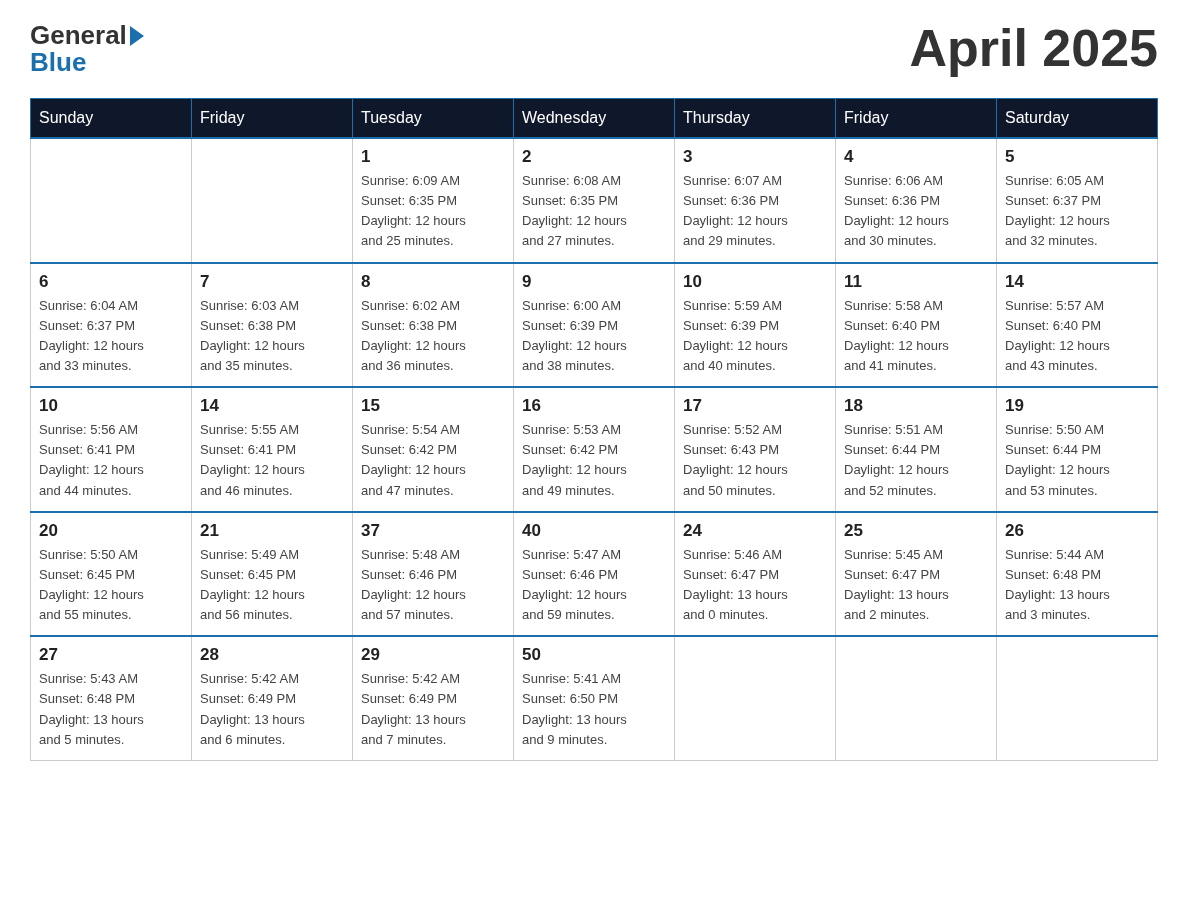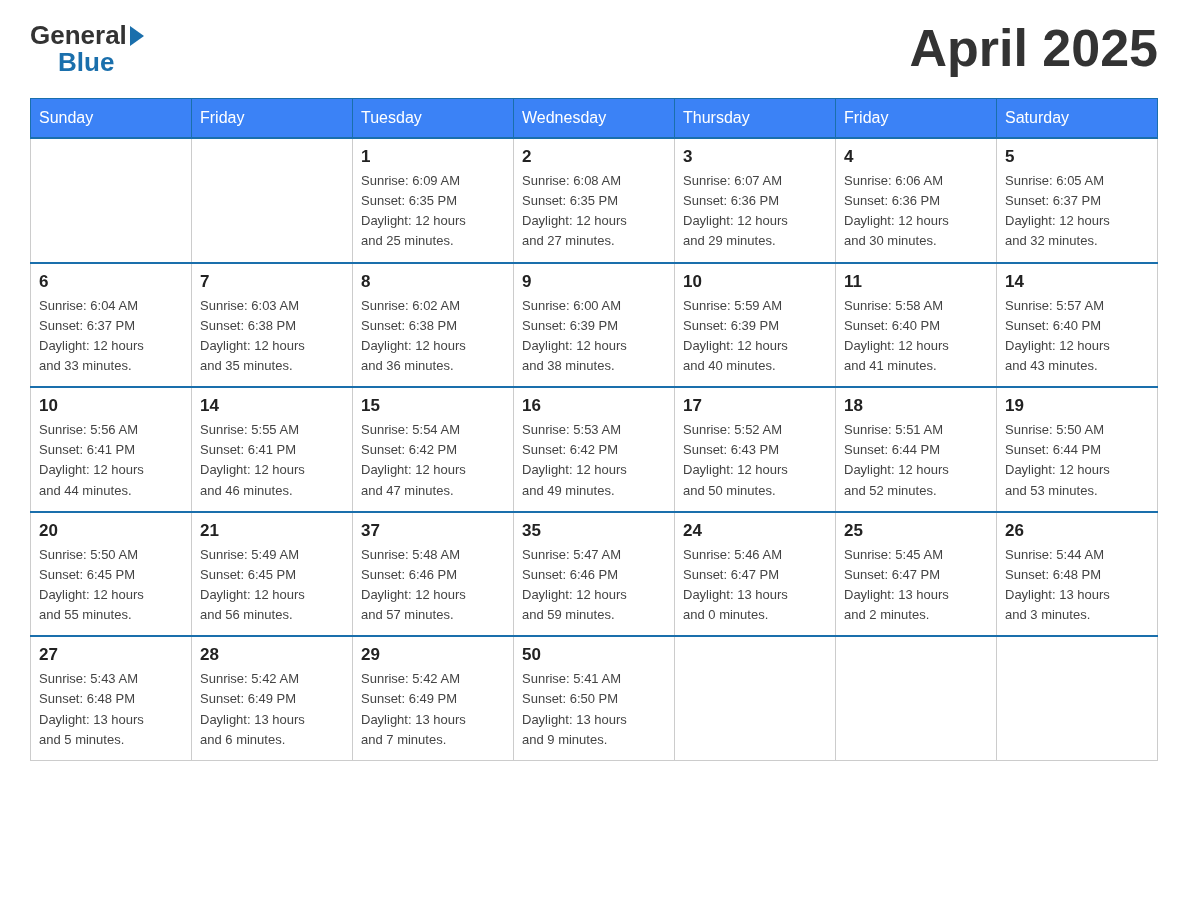--- a/index.html
+++ b/index.html
@@ -35,21 +35,20 @@
       display: inline-block;
       margin-left: 3px;
       margin-bottom: -2px;
     }
     .logo-text-blue {
       font-size: 26px;
       font-weight: bold;
       color: #1a6fac;
       display: block;
       margin-top: -4px;
-      margin-left: 28px;
     }
     .title-section {
       text-align: right;
     }
     .main-title {
       font-size: 52px;
       font-weight: bold;
       color: #333;
       line-height: 1.1;
     }
@@ -57,21 +56,21 @@
       font-size: 22px;
       color: #555;
       margin-top: 4px;
     }
     table {
       width: 100%;
       border-collapse: collapse;
       table-layout: fixed;
     }
     thead tr th {
-      background-color: #3b82f6;
+      background-color: #0f172a;
       color: #fff;
       padding: 10px 8px;
       font-size: 16px;
       font-weight: normal;
       text-align: left;
       border: 1px solid #1a6fac;
     }
     tbody tr td {
       vertical-align: top;
       padding: 8px 8px 10px 8px;
@@ -216,21 +215,21 @@
         </td>
         <td>
           <span class="day-number">21</span>
           <div class="day-info">Sunrise: 5:49 AM<br>Sunset: 6:45 PM<br>Daylight: 12 hours<br>and 56 minutes.</div>
         </td>
         <td>
           <span class="day-number">37</span>
           <div class="day-info">Sunrise: 5:48 AM<br>Sunset: 6:46 PM<br>Daylight: 12 hours<br>and 57 minutes.</div>
         </td>
         <td>
-          <span class="day-number">35</span>
+          <span class="day-number">40</span>
           <div class="day-info">Sunrise: 5:47 AM<br>Sunset: 6:46 PM<br>Daylight: 12 hours<br>and 59 minutes.</div>
         </td>
         <td>
           <span class="day-number">24</span>
           <div class="day-info">Sunrise: 5:46 AM<br>Sunset: 6:47 PM<br>Daylight: 13 hours<br>and 0 minutes.</div>
         </td>
         <td>
           <span class="day-number">25</span>
           <div class="day-info">Sunrise: 5:45 AM<br>Sunset: 6:47 PM<br>Daylight: 13 hours<br>and 2 minutes.</div>
         </td>

